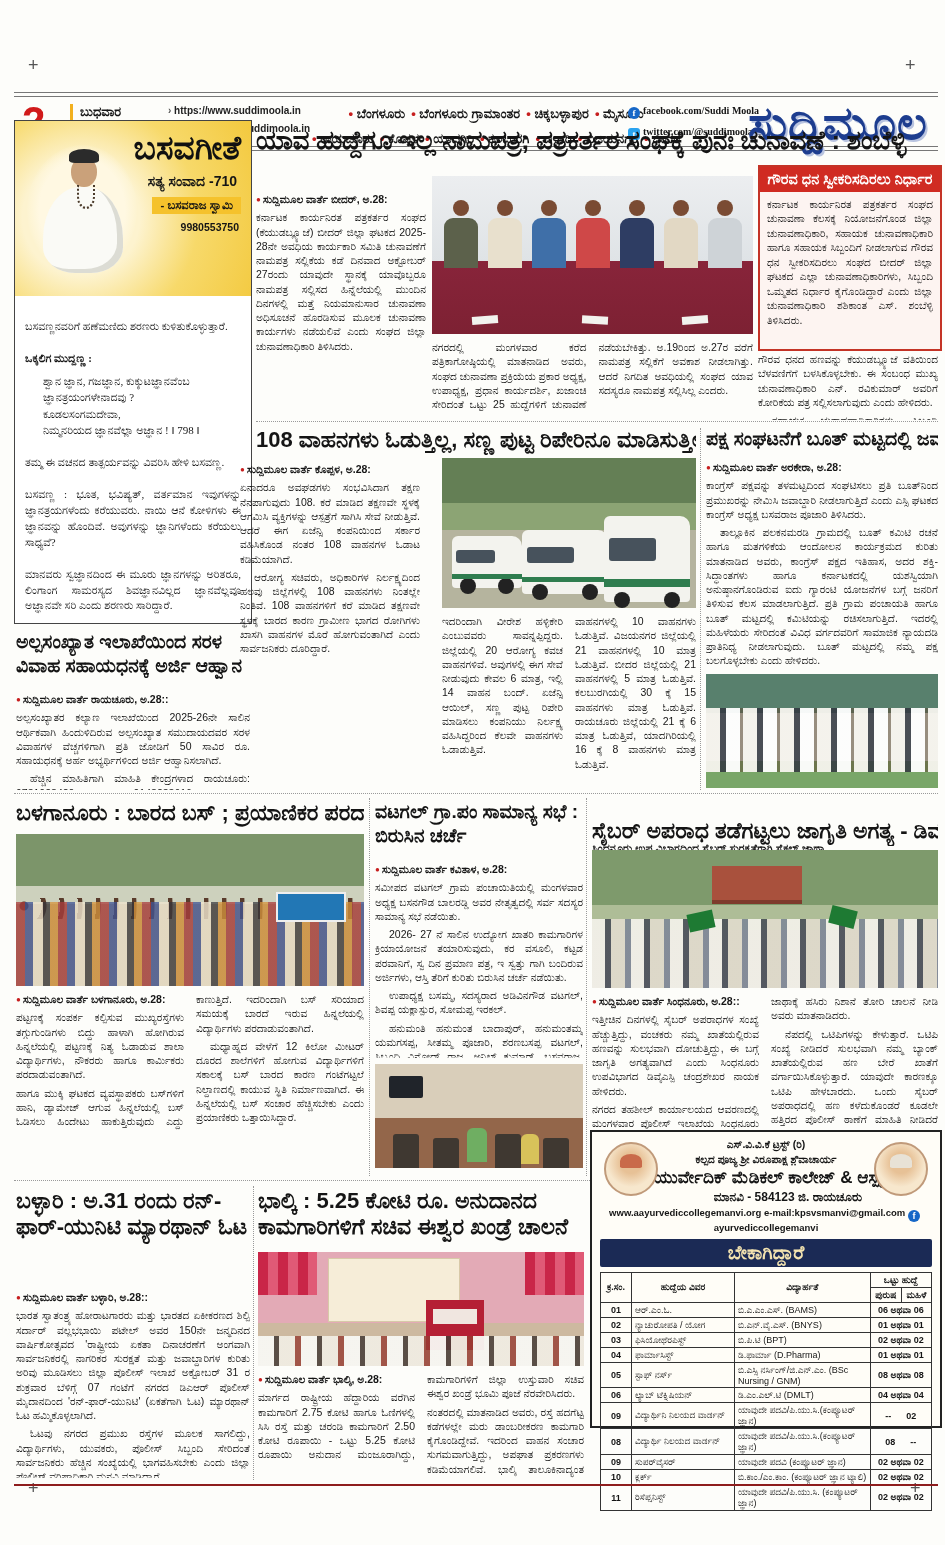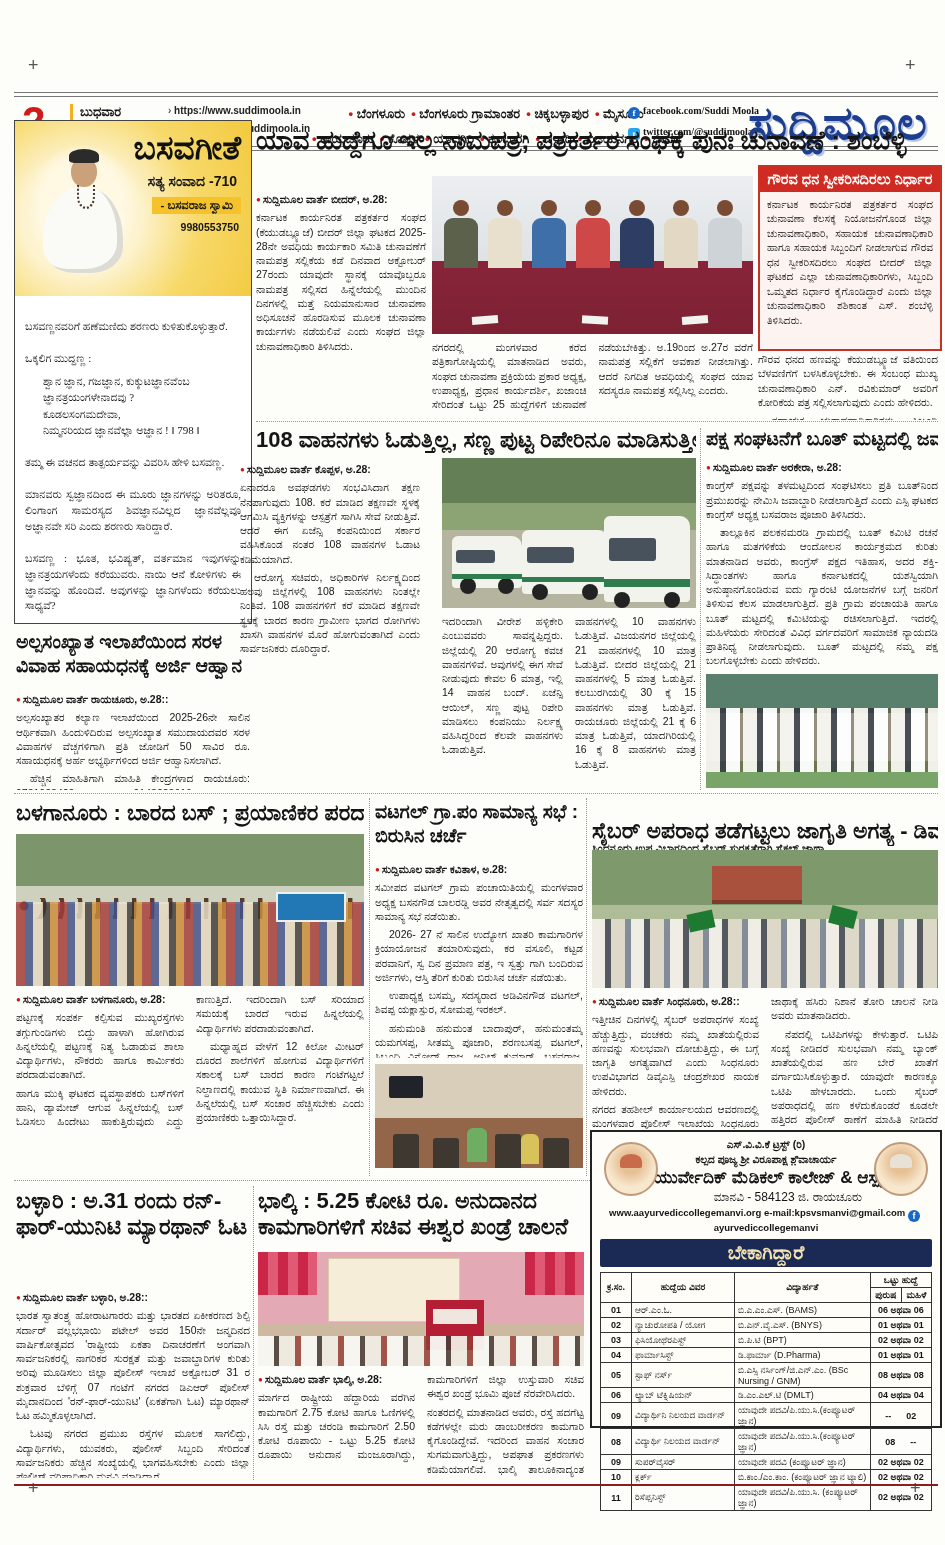--- a/index.html
+++ b/index.html
@@ -47,21 +47,21 @@
             background:radial-gradient(circle at 28% 55%, #fdf3cf 0 30%, #f7d96a 60%, #f3c93e 100%);}
   .bas-title{position:absolute;right:10px;top:8px;font-size:33px;font-weight:bold;color:#111;}
   .bas-sub{position:absolute;right:14px;top:52px;font-size:14px;font-weight:bold;}
   .bas-chip{position:absolute;right:10px;top:76px;background:#f5c22c;font-size:11.5px;
             font-weight:bold;padding:2px 8px;}
   .bas-phone{position:absolute;right:12px;top:100px;font-size:10.5px;font-weight:bold;}
   .bas-body{position:absolute;left:10px;right:10px;top:182px;bottom:6px;overflow:hidden;
             font-family:"Liberation Serif","DejaVu Serif",serif;font-size:11px;line-height:1.45;text-align:justify;}
   .bas-body p{margin:16px 0 6px 0;}
   .bas-verse{margin:0 0 6px 18px;line-height:1.5;}
-  .bas-bold{font-weight:normal;}
+  .bas-bold{font-weight:bold;}
   .bas-fig{position:absolute;left:12px;top:18px;width:110px;height:150px;}
   .bas-fig .halo{position:absolute;left:0;top:6px;width:110px;height:130px;border-radius:50%;
                  background:radial-gradient(#fff8e2 0 55%,rgba(255,248,226,0) 72%);}
   .bas-fig .robe{position:absolute;left:16px;top:48px;width:80px;height:86px;background:#fafaf6;
                  border-radius:46% 46% 40% 40%/60% 60% 30% 30%;box-shadow:inset -6px -4px 0 #dcdcd4;}
   .bas-fig .head{position:absolute;left:44px;top:18px;width:26px;height:30px;background:#caa17a;
                  border-radius:48%;}
   .bas-fig .hair{position:absolute;left:42px;top:10px;width:30px;height:14px;background:#2b2b2b;
                  border-radius:50% 50% 20% 20%;}
   .bas-fig .mala{position:absolute;left:50px;top:46px;width:14px;height:22px;border:2px dotted #4a3a2a;
@@ -125,21 +125,21 @@
   .ph-group{background:linear-gradient(180deg,#58806d 0 34%,#cfd6cc 34% 76%,#79a668 76% 100%);}
   .grp-people{position:absolute;left:0;right:0;top:30%;height:56%;
     background:repeating-linear-gradient(90deg,rgba(246,244,238,.95) 0 14px,rgba(50,54,64,.85) 14px 20px,
       rgba(255,255,255,.95) 20px 34px,rgba(96,70,50,.5) 34px 37px);}
 
   
   .ad-box{border:2px solid #222;background:#fffdf7;}
   .ad-trust{text-align:center;font-size:10.5px;font-weight:bold;margin-top:6px;}
   .ad-seer{text-align:center;font-size:10.5px;font-weight:bold;margin-top:2px;}
   .ad-college{text-align:center;font-size:17px;font-weight:bold;margin-top:2px;}
-  .ad-addr{text-align:center;font-size:12px;font-weight:normal;margin-top:2px;margin-left:44px;}
+  .ad-addr{text-align:center;font-size:12px;font-weight:bold;margin-top:2px;margin-left:44px;}
   .ad-web{text-align:center;font-size:9.5px;font-weight:bold;margin-top:3px;}
   .ad-web .sic{vertical-align:-3px;}
   .por{position:absolute;top:10px;width:50px;height:50px;border-radius:50%;border:2px solid #c09a7a;
        background:radial-gradient(circle at 50% 38%,#e7c196 0 26%,#f7e7cd 60%);}
   .por::before{content:"";position:absolute;left:14px;top:10px;width:22px;height:14px;border-radius:50% 50% 10% 10%;background:#c96a4a;}
   .por.right::before{background:#e8e2d6;}
   .ad-banner{background:#1b2a55;color:#f3e3b0;font-weight:bold;font-size:19px;text-align:center;
              padding:3px 0;margin:6px 8px 5px 8px;border-radius:2px;}
   .ad-tbl{border-collapse:collapse;margin:0 auto;width:332px;}
   .ad-tbl th,.ad-tbl td{border:1px solid #333;font-size:9px;padding:1.5px 3px;vertical-align:middle;}
@@ -202,22 +202,22 @@
     <div class="bas-body">
       <p>ಬಸವಣ್ಣನವರಿಗೆ ಹಣೆಮಣಿದು ಶರಣರು ಕುಳಿತುಕೊಳ್ಳುತ್ತಾರೆ.</p>
       <p class="bas-bold">ಒಕ್ಕಲಿಗ ಮುದ್ದಣ್ಣ :</p>
       <div class="bas-verse">
         <div>ಶ್ವಾನ ಜ್ಞಾನ, ಗಜಜ್ಞಾನ, ಕುಕ್ಕುಟಜ್ಞಾನವೆಂಬ</div>
         <div>ಜ್ಞಾನತ್ರಯಂಗಳೇನಾದವು ?</div>
         <div>ಕೂಡಲಸಂಗಮದೇವಾ,</div>
         <div>ನಿಮ್ಮನರಿಯದ ಜ್ಞಾನವೆಲ್ಲಾ ಅಜ್ಞಾನ ! ǁ 798 ǁ</div>
       </div>
       <p>ತಮ್ಮ ಈ ವಚನದ ತಾತ್ಪರ್ಯವನ್ನು ವಿವರಿಸಿ ಹೇಳಿ ಬಸವಣ್ಣ.</p>
+      <p>ಬಸವಣ್ಣ : ಭೂತ, ಭವಿಷ್ಯತ್, ವರ್ತಮಾನ ಇವುಗಳನ್ನು ಜ್ಞಾನತ್ರಯಗಳೆಂದು ಕರೆಯುವರು. ನಾಯಿ ಆನೆ ಕೋಳಿಗಳು ಈ ಜ್ಞಾನವನ್ನು ಹೊಂದಿವೆ. ಅವುಗಳನ್ನು ಜ್ಞಾನಿಗಳೆಂದು ಕರೆಯಲು ಸಾಧ್ಯವೆ?</p>
       <p>ಮಾನವರು ಸ್ವಜ್ಞಾನದಿಂದ ಈ ಮೂರು ಜ್ಞಾನಗಳನ್ನು ಅರಿತರೂ, ಲಿಂಗಾಂಗ ಸಾಮರಸ್ಯದ ಶಿವಜ್ಞಾನವಿಲ್ಲದ ಜ್ಞಾನವೆಲ್ಲವೂ ಅಜ್ಞಾನವೇ ಸರಿ ಎಂದು ಶರಣರು ಸಾರಿದ್ದಾರೆ.</p>
-      <p>ಬಸವಣ್ಣ : ಭೂತ, ಭವಿಷ್ಯತ್, ವರ್ತಮಾನ ಇವುಗಳನ್ನು ಜ್ಞಾನತ್ರಯಗಳೆಂದು ಕರೆಯುವರು. ನಾಯಿ ಆನೆ ಕೋಳಿಗಳು ಈ ಜ್ಞಾನವನ್ನು ಹೊಂದಿವೆ. ಅವುಗಳನ್ನು ಜ್ಞಾನಿಗಳೆಂದು ಕರೆಯಲು ಸಾಧ್ಯವೆ?</p>
       <p>ಅಂಗದಲ್ಲಿ ಸಂಗಮವಾದ ಅಂಥ ಗುರುಕರುಣದಿಂದ ತಿಳಿದ ಶಿವಯೋಗ ಮಹಾಜ್ಞಾನವೇ ನಿಜವಾದ ಜ್ಞಾನ. ನಿಮ್ಮನರಿಯದ ಜ್ಞಾನವೆಲ್ಲಾ ಅಜ್ಞಾನವೆಂದು ಕೂಡಲಸಂಗಮದೇವರಲ್ಲಿ ಬಿನ್ನವಿಸಿದ ಬಸವಣ್ಣನವರ ನುಡಿಗೆ ಶರಣರು ತಲೆದೂಗಿದರು.</p>
 
     </div>
   </div>
 
   <div class="abs hl-xl clip" style="left:256px;top:126px;width:682px;height:62px;white-space:nowrap;">ಯಾವ ಹುದ್ದೆಗೂ ಇಲ್ಲ ನಾಮಪತ್ರ; ಪತ್ರಕರ್ತರ ಸಂಘಕ್ಕೆ ಪುನಃ ಚುನಾವಣೆ : ಶಂಬೆಳ್ಳಿ</div>
 
   <div class="abs body-t clip" style="left:256px;top:192px;width:170px;height:228px;">
     <p class="byline noind">ಸುದ್ದಿಮೂಲ ವಾರ್ತೆ ಬೀದರ್, ಅ.28:</p>
     <p class="noind">ಕರ್ನಾಟಕ ಕಾರ್ಯನಿರತ ಪತ್ರಕರ್ತರ ಸಂಘದ (ಕೆಯುಡಬ್ಲ್ಯೂಜೆ) ಬೀದರ್ ಜಿಲ್ಲಾ ಘಟಕದ 2025-28ನೇ ಅವಧಿಯ ಕಾರ್ಯಕಾರಿ ಸಮಿತಿ ಚುನಾವಣೆಗೆ ನಾಮಪತ್ರ ಸಲ್ಲಿಕೆಯ ಕಡೆ ದಿನವಾದ ಅಕ್ಟೋಬರ್ 27ರಂದು ಯಾವುದೇ ಸ್ಥಾನಕ್ಕೆ ಯಾವೊಬ್ಬರೂ ನಾಮಪತ್ರ ಸಲ್ಲಿಸದ ಹಿನ್ನೆಲೆಯಲ್ಲಿ ಮುಂದಿನ ದಿನಗಳಲ್ಲಿ ಮತ್ತೆ ನಿಯಮಾನುಸಾರ ಚುನಾವಣಾ ಅಧಿಸೂಚನೆ ಹೊರಡಿಸುವ ಮೂಲಕ ಚುನಾವಣಾ ಕಾರ್ಯಗಳು ನಡೆಯಲಿವೆ ಎಂದು ಸಂಘದ ಜಿಲ್ಲಾ ಚುನಾವಣಾಧಿಕಾರಿ ತಿಳಿಸಿದರು.</p>

